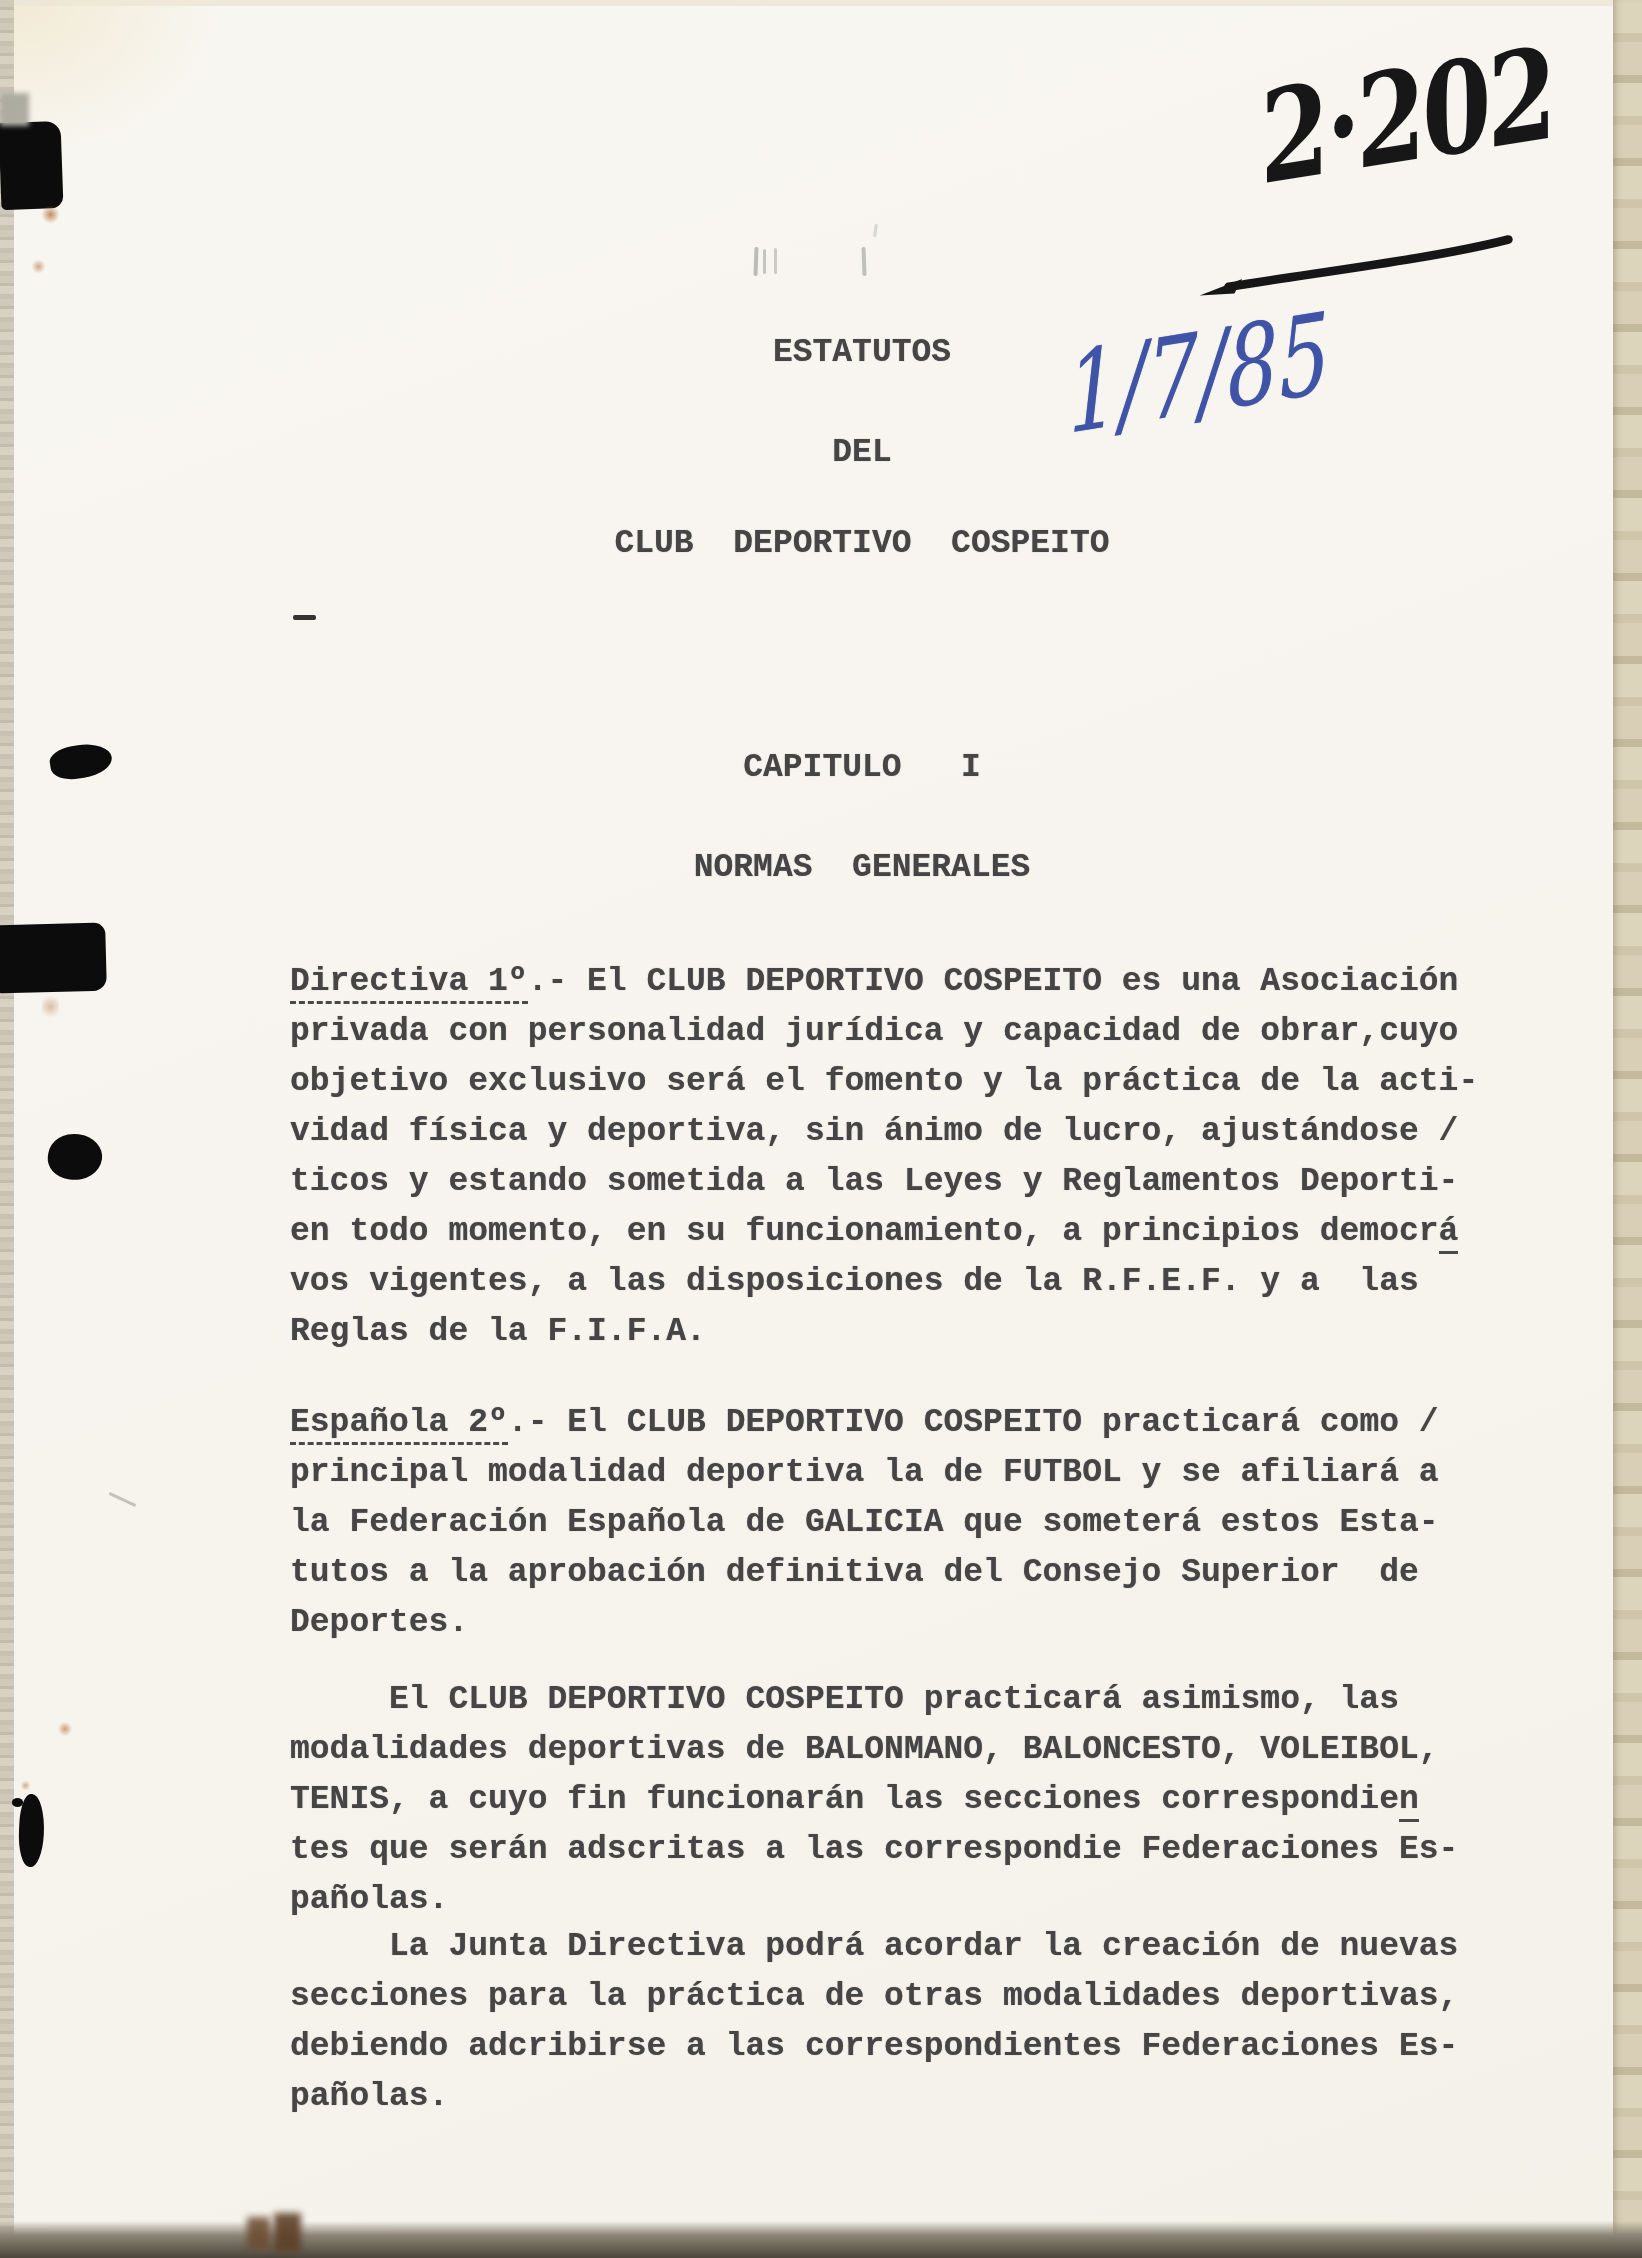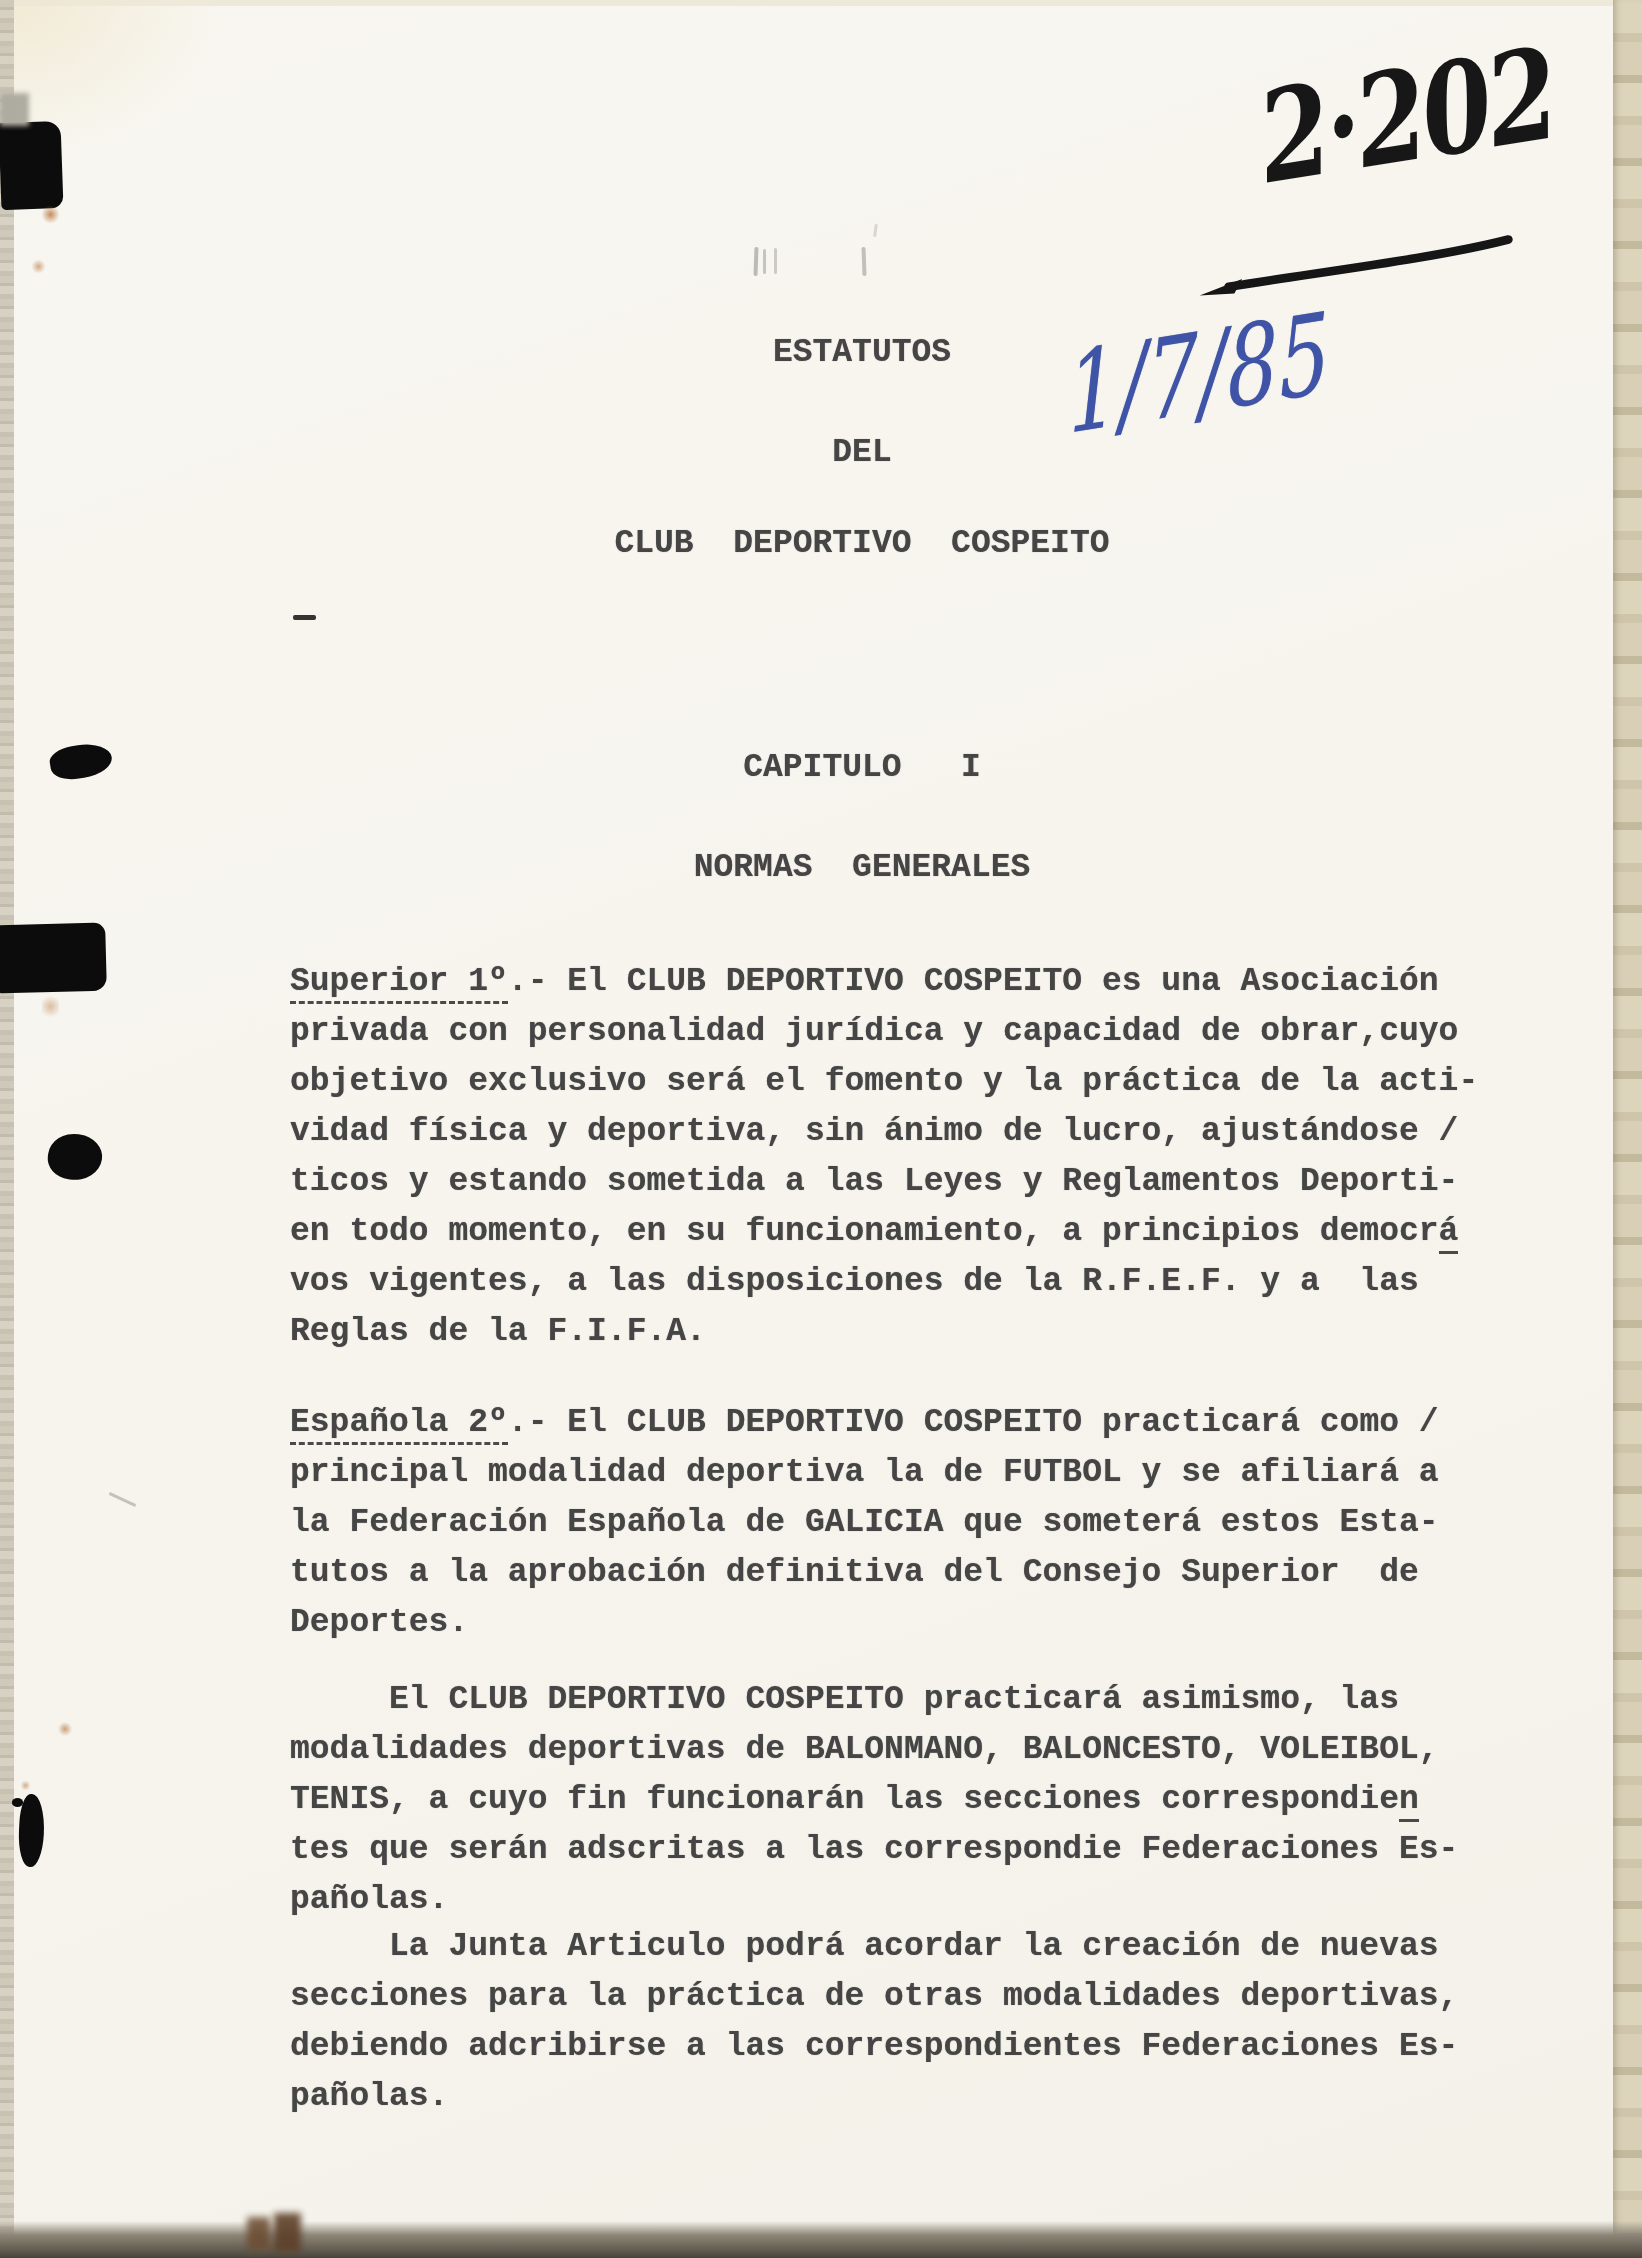--- a/index.html
+++ b/index.html
@@ -115,21 +115,21 @@
   <div class="hw hw-date">1/7/85</div>
 
   <div class="typed hline t1">ESTATUTOS</div>
   <div class="typed hline t2">DEL</div>
   <div class="typed hline t3">CLUB  DEPORTIVO  COSPEITO</div>
   <div class="margin-dash"></div>
   <div class="typed hline t4">CAPITULO   I</div>
   <div class="typed hline t5">NORMAS  GENERALES</div>
 
   <div class="typed para p0">
-      <div class="tline"><span class="u-dashed">Superior 1º</span><span>.- El CLUB DEPORTIVO COSPEITO es una Asociación</span></div>
+      <div class="tline"><span class="u-dashed">Directiva 1º</span><span>.- El CLUB DEPORTIVO COSPEITO es una Asociación</span></div>
       <div class="tline">privada con personalidad jurídica y capacidad de obrar,cuyo</div>
       <div class="tline">objetivo exclusivo será el fomento y la práctica de la acti-</div>
       <div class="tline">vidad física y deportiva, sin ánimo de lucro, ajustándose /</div>
       <div class="tline">ticos y estando sometida a las Leyes y Reglamentos Deporti-</div>
       <div class="tline"><span>en todo momento, en su funcionamiento, a principios democr</span><span class="u-solid">á</span></div>
       <div class="tline">vos vigentes, a las disposiciones de la R.F.E.F. y a  las</div>
       <div class="tline">Reglas de la F.I.F.A.</div>
     </div>
   <div class="typed para p1">
       <div class="tline"><span class="u-dashed">Española 2º</span><span>.- El CLUB DEPORTIVO COSPEITO practicará como /</span></div>
@@ -139,20 +139,20 @@
       <div class="tline">Deportes.</div>
     </div>
   <div class="typed para p2">
       <div class="tline">     El CLUB DEPORTIVO COSPEITO practicará asimismo, las</div>
       <div class="tline">modalidades deportivas de BALONMANO, BALONCESTO, VOLEIBOL,</div>
       <div class="tline"><span>TENIS, a cuyo fin funcionarán las secciones correspondie</span><span class="u-solid">n</span></div>
       <div class="tline">tes que serán adscritas a las correspondie Federaciones Es-</div>
       <div class="tline">pañolas.</div>
     </div>
   <div class="typed para p3">
-      <div class="tline">     La Junta Articulo podrá acordar la creación de nuevas</div>
+      <div class="tline">     La Junta Directiva podrá acordar la creación de nuevas</div>
       <div class="tline">secciones para la práctica de otras modalidades deportivas,</div>
       <div class="tline">debiendo adcribirse a las correspondientes Federaciones Es-</div>
       <div class="tline">pañolas.</div>
     </div>
 
 </div>
 
 
 </body></html>

